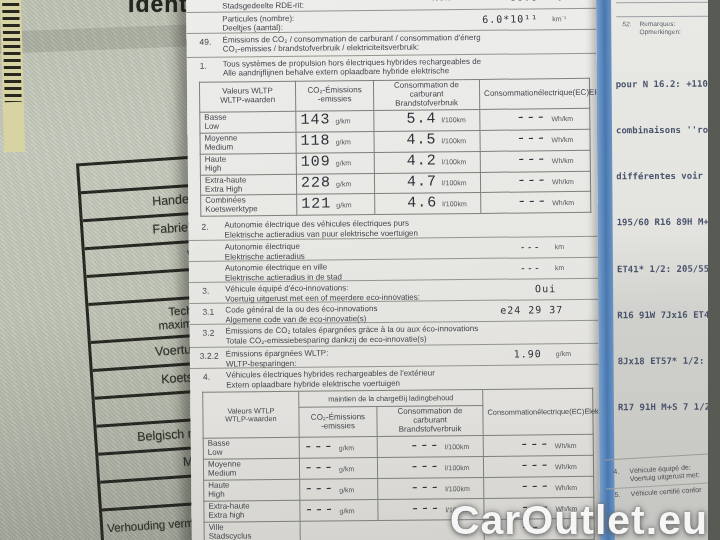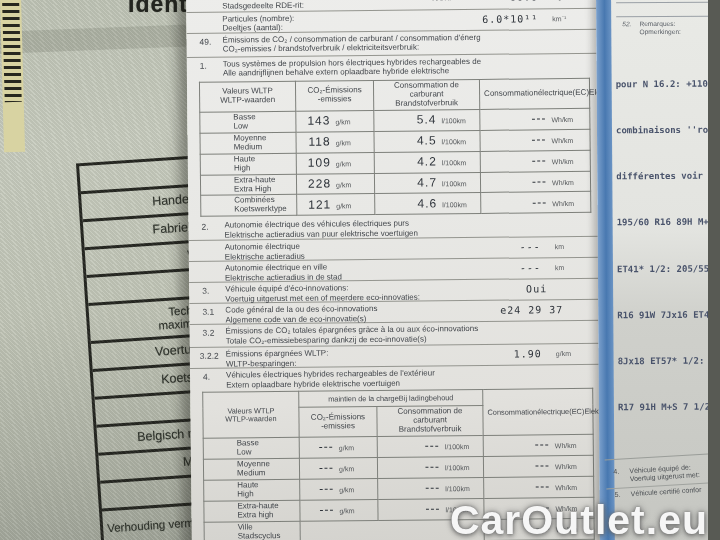--- a/index.html
+++ b/index.html
@@ -36,23 +36,23 @@
   .val{position:absolute;right:62px;top:4px;font-family:"DejaVu Sans Mono",monospace;font-size:10px;
     letter-spacing:1px;color:#2e333a;}
   .unit{position:absolute;left:366px;top:6px;font-size:7px;color:#5a5d60;}
   .midlbl{position:absolute;left:246px;top:4px;font-size:8.5px;}
 
   table.ct{border-collapse:collapse;table-layout:fixed;width:390px;margin:3px 0 0 12px;}
   table.ct td{border:1px solid #7e807b;font-size:8px;color:#43474c;padding:1px 4px;vertical-align:middle;line-height:1.12;}
   td.hc{text-align:center;font-size:7.6px;}
   td.hc .s{display:block;}
   td.h4{font-size:6.8px;text-align:center;line-height:1.15;}
-  td.lblc .s{display:block;margin-left:29px;}
+  td.lblc .s{display:block;}
   td.vcell{text-align:right;white-space:nowrap;}
-  .mv{font-family:Liberation Sans, sans-serif;font-size:12px;letter-spacing:1px;color:#2e333a;}
+  .mv{font-family:Liberation Mono, monospace;font-size:15px;letter-spacing:1px;color:#2e333a;}
   .mu{display:inline-block;width:34px;text-align:left;margin-left:5px;font-size:7px;color:#54575a;}
   .ct .rw td{height:17px;}
   .ct .hd td{height:26px;}
   .ct .sp td{height:13px;text-align:center;font-size:7.4px;}
 
   
   .rdoc{position:absolute;left:598px;top:-6px;width:128px;height:560px;z-index:4;transform:rotate(-.4deg);
     background:linear-gradient(180deg,#e9eae6 0%,#e3e4e0 42%,#cfd0cb 58%,#c5c6c1 100%);
     box-shadow:-4px 0 7px rgba(20,20,18,.25);}
   .bluestripe{position:absolute;left:0;top:0;width:15px;height:100%;
@@ -247,21 +247,21 @@
     <div class="pr" style="height:16px;">
       <span class="ln">Autonomie électrique en ville</span>
       <span class="ln">Elektrische actieradius in de stad</span>
       <span class="val">---</span>
       <span class="unit">km</span>
     </div>
     <div class="pr" style="height:16px;">
       <span class="num">3.</span>
       <span class="ln">Véhicule équipé d'éco-innovations:</span>
       <span class="ln">Voertuig uitgerust met een of meerdere eco-innovaties:</span>
-      <span class="val" style="right:56px;text-align:center;">Oui</span>
+      <span class="val" style="right:47px;text-align:center;">Oui</span>
     </div>
     <div class="pr" style="height:16px;">
       <span class="num">3.1</span>
       <span class="ln">Code général de la ou des éco-innovations</span>
       <span class="ln">Algemene code van de eco-innovatie(s)</span>
       <span class="val" style="right:40px;text-align:center;">e24 29 37</span>
     </div>
     <div class="pr" style="height:18px;">
       <span class="num">3.2</span>
       <span class="ln">Émissions de CO₂ totales épargnées grâce à la ou aux éco-innovations</span>

